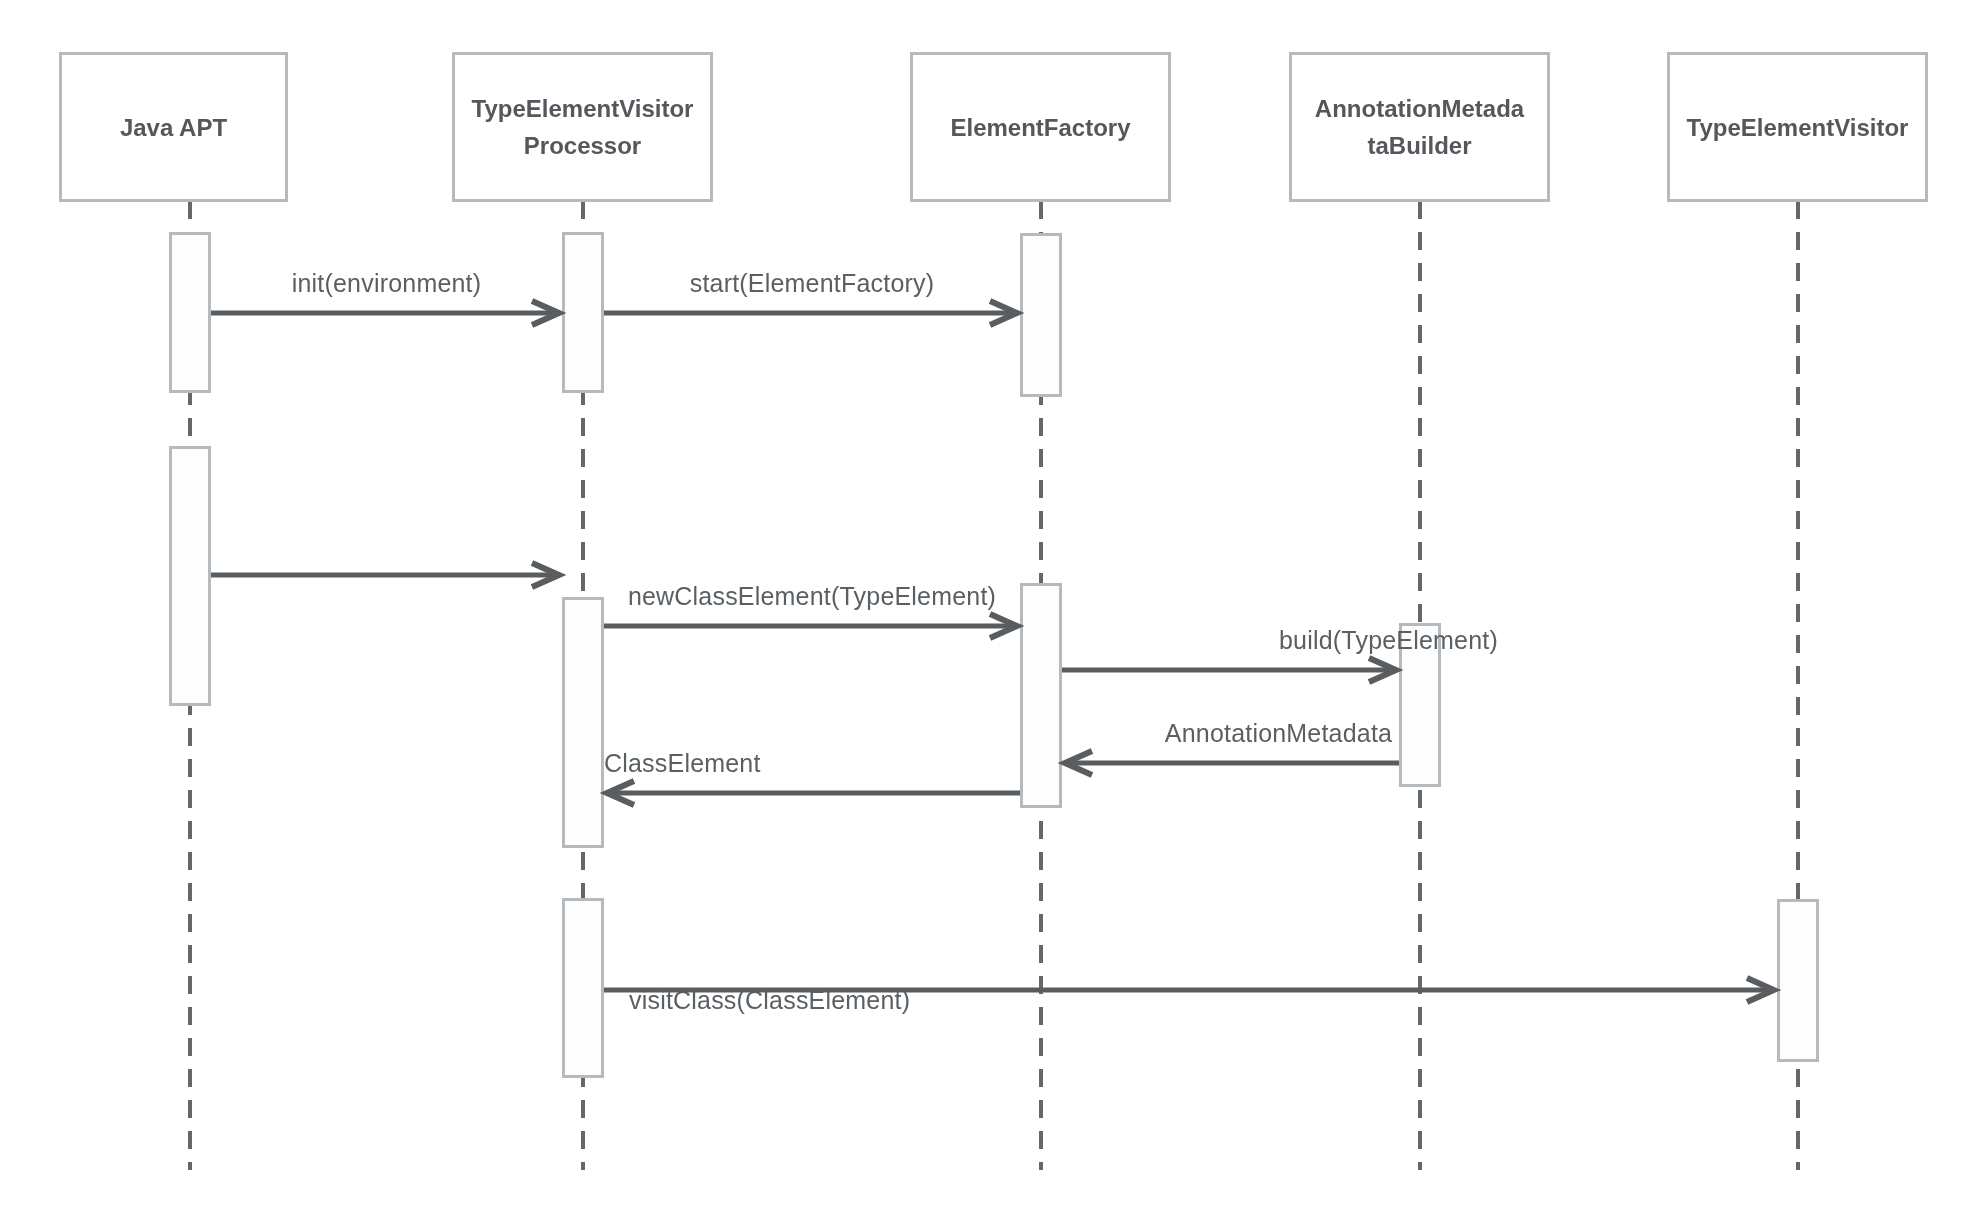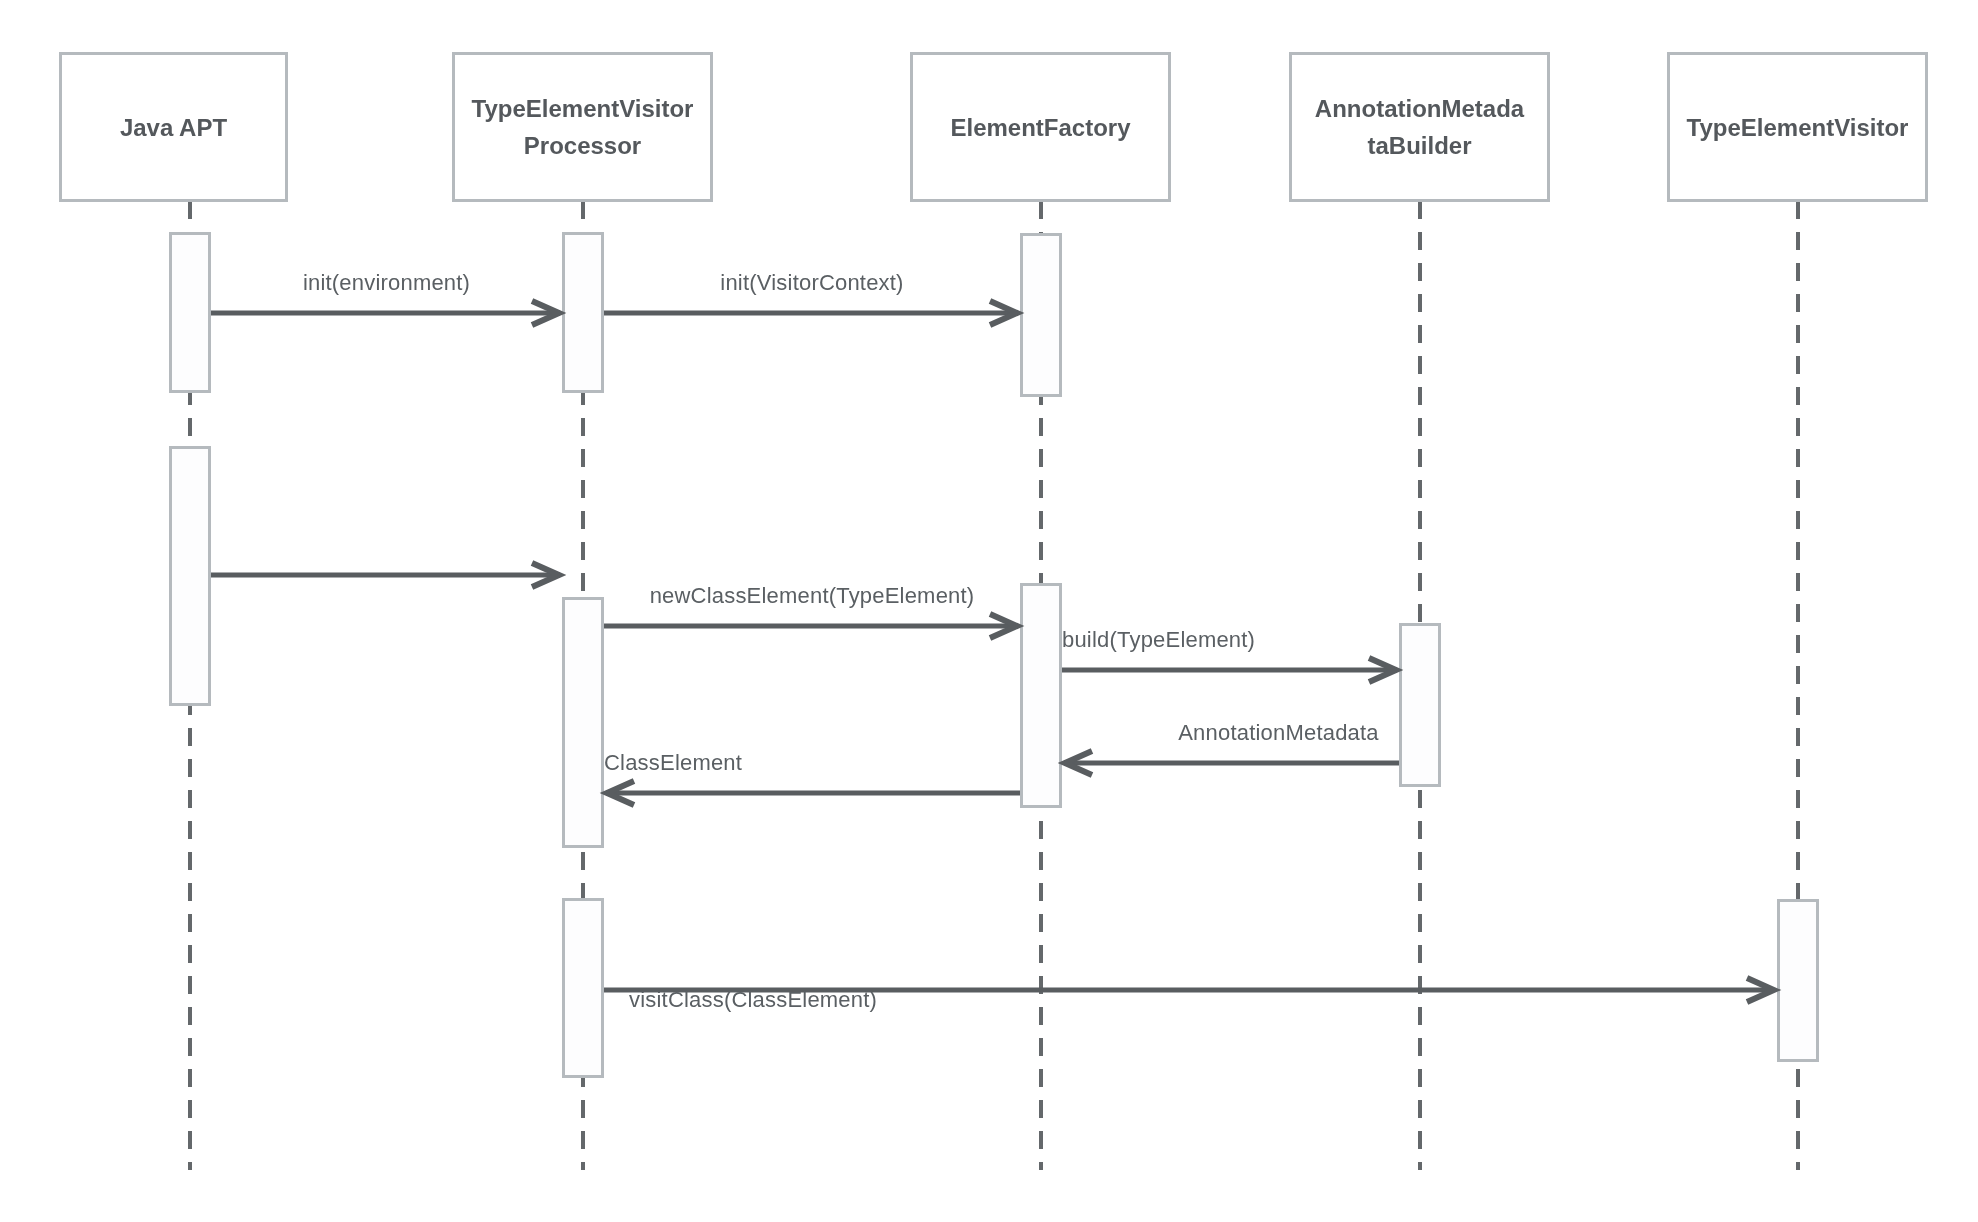--- a/index.html
+++ b/index.html
@@ -40,21 +40,21 @@
   .activation {
     position: absolute;
     box-sizing: border-box;
     width: 42px;
     border: 3px solid var(--border, #b5babe);
     background: var(--actfill, #fdfdfe);
     z-index: 3;
   }
   .msg-label {
     position: absolute;
-    font-size: 22px;
+    font-size: 25px;
     letter-spacing: 0.2px;
     color: var(--text, #5a5f63);
     white-space: nowrap;
     z-index: 5;
   }
   .msg-arrow-svg { position: absolute; overflow: visible; z-index: 4; }
 </style>
 </head>
 <body>
 
@@ -88,35 +88,35 @@
     <div class="activation" style="left: 562px; top: 898px; height: 180px;"></div>
     <div class="activation" style="left: 1020px; top: 233px; height: 164px;"></div>
     <div class="activation" style="left: 1020px; top: 583px; height: 225px;"></div>
     <div class="activation" style="left: 1399px; top: 623px; height: 164px;"></div>
     <div class="activation" style="left: 1777px; top: 899px; height: 163px;"></div>
     <div class="msg-label" style="top: 269px; height: 28px; line-height: 28px; left: 211px; width: 351px; text-align: center;">init(environment)</div>
     <svg class="msg-arrow-svg" width="351" height="32" style="left: 211px; top: 297px;">
       <line y1="16" y2="16" x1="0" x2="346" stroke="#595d60" stroke-width="5"></line>
       <polyline points="321,4 348,16 321,28" fill="none" stroke="#595d60" stroke-width="6"></polyline>
     </svg>
-    <div class="msg-label" style="top: 269px; height: 28px; line-height: 28px; left: 604px; width: 416px; text-align: center;">init(VisitorContext)</div>
+    <div class="msg-label" style="top: 269px; height: 28px; line-height: 28px; left: 604px; width: 416px; text-align: center;">start(ElementFactory)</div>
     <svg class="msg-arrow-svg" width="416" height="32" style="left: 604px; top: 297px;">
       <line y1="16" y2="16" x1="0" x2="411" stroke="#595d60" stroke-width="5"></line>
       <polyline points="386,4 413,16 386,28" fill="none" stroke="#595d60" stroke-width="6"></polyline>
     </svg>
     <svg class="msg-arrow-svg" width="351" height="32" style="left: 211px; top: 559px;">
       <line y1="16" y2="16" x1="0" x2="346" stroke="#595d60" stroke-width="5"></line>
       <polyline points="321,4 348,16 321,28" fill="none" stroke="#595d60" stroke-width="6"></polyline>
     </svg>
     <div class="msg-label" style="top: 582px; height: 28px; line-height: 28px; left: 604px; width: 416px; text-align: center;">newClassElement(TypeElement)</div>
     <svg class="msg-arrow-svg" width="416" height="32" style="left: 604px; top: 610px;">
       <line y1="16" y2="16" x1="0" x2="411" stroke="#595d60" stroke-width="5"></line>
       <polyline points="386,4 413,16 386,28" fill="none" stroke="#595d60" stroke-width="6"></polyline>
     </svg>
-    <div class="msg-label" style="top: 626px; height: 28px; line-height: 28px; left: 1062px; width: 404px; text-align: left;">build(TypeElement)</div>
+    <div class="msg-label" style="top: 626px; height: 28px; line-height: 28px; left: 1062px; width: 404px; text-align: right; padding-left: 32px;">build(TypeElement)</div>
     <svg class="msg-arrow-svg" width="337" height="32" style="left: 1062px; top: 654px;">
       <line y1="16" y2="16" x1="0" x2="332" stroke="#595d60" stroke-width="5"></line>
       <polyline points="307,4 334,16 307,28" fill="none" stroke="#595d60" stroke-width="6"></polyline>
     </svg>
     <div class="msg-label" style="top: 719px; height: 28px; line-height: 28px; left: 1062px; width: 337px; text-align: center; padding-left: 48px;">AnnotationMetadata</div>
     <svg class="msg-arrow-svg" width="337" height="32" style="left: 1062px; top: 747px;">
       <line y1="16" y2="16" x1="5" x2="337" stroke="#595d60" stroke-width="5"></line>
       <polyline points="30,4 3,16 30,28" fill="none" stroke="#595d60" stroke-width="6"></polyline>
     </svg>
     <div class="msg-label" style="top: 749px; height: 28px; line-height: 28px; left: 604px; width: 416px; text-align: left;">ClassElement</div>

